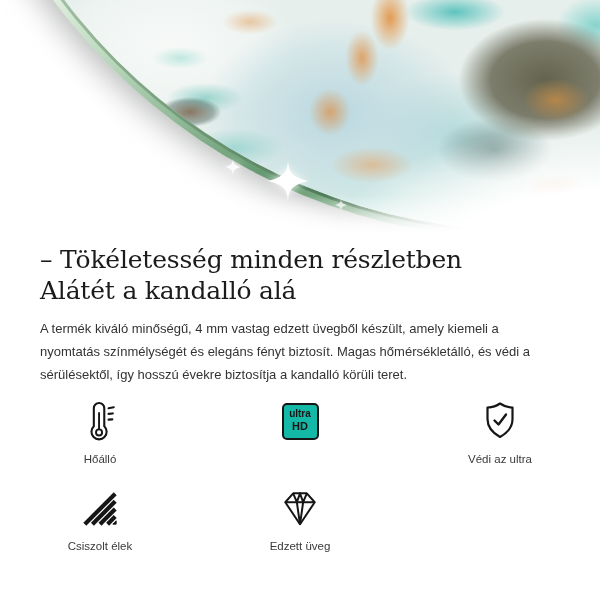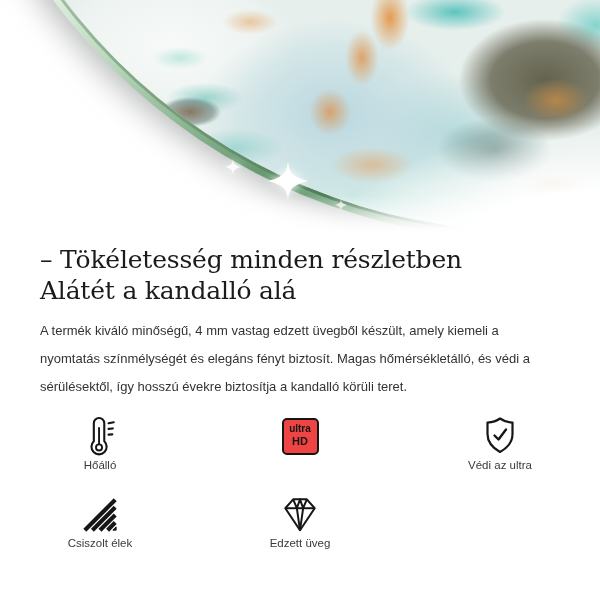--- a/index.html
+++ b/index.html
@@ -70,36 +70,36 @@
   .content { padding: 0 40px; }
   .title {
     margin: 6px 0 0;
     font-family: "DejaVu Serif", "Liberation Serif", serif;
     font-weight: 400; font-size: 25px; line-height: 31px;
     color: #1b1b1b; letter-spacing: -0.2px;
   }
   .title span { display: block; }
   .desc {
     margin: 11px 0 0; max-width: 535px;
-    font-size: 13px; line-height: 28px; color: #333333;
+    font-size: 13px; line-height: 23px; color: #333333;
   }
 
   
   .features {
     margin-top: 12px; width: 600px; margin-left: -40px;
     display: grid; grid-template-columns: repeat(3, 1fr); row-gap: 20px;
   }
   .feature { display: flex; flex-direction: column; align-items: center; }
   .ico { height: 46px; display: flex; align-items: center; justify-content: center; }
-  .lbl { font-size: 11.5px; color: #3a3a3a; }
+  .lbl { margin-top: 9px; font-size: 11.5px; color: #3a3a3a; }
 
   .hd-box {
     width: 37px; height: 37px; border: 2.5px solid #151515; border-radius: 5px;
     display: flex; flex-direction: column; align-items: center; justify-content: center;
-    background: #ef4444;
+    background: #14b8a6;
   }
   .hd-top { font-size: 10px; font-weight: 600; line-height: 11px; color: #151515; }
   .hd-bottom { font-size: 11px; font-weight: 700; line-height: 15px; color: #151515; }
 
   svg.glyph { display: block; }
 </style>
 </head>
 <body>
 
 <main>

